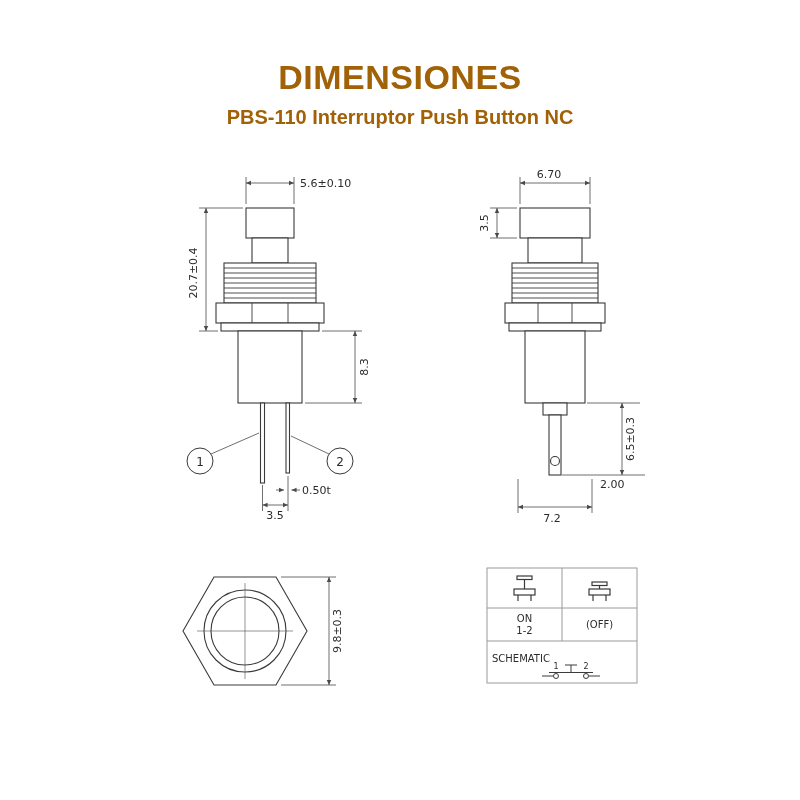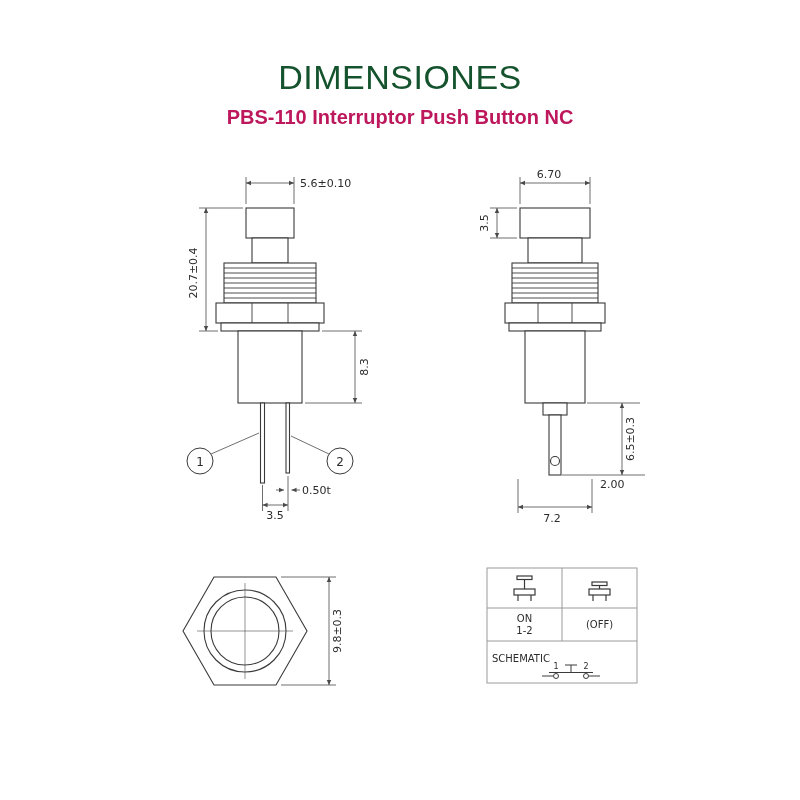--- a/index.html
+++ b/index.html
@@ -1,20 +1,20 @@
 <!DOCTYPE html>
 <html><head>
 <meta charset="utf-8">
 <style>
   html,body { margin:0; padding:0; background:#ffffff; }
   .page { position:relative; width:800px; height:800px; background:#ffffff; overflow:hidden;
           font-family:"Liberation Sans", sans-serif; }
-  h1.title { margin:58px 0 0 0; text-align:center; font-size:34px; font-weight:400;
-             letter-spacing:.5px; color:#14532d; }
-  h2.subtitle { margin:9px 0 0 0; text-align:center; font-size:20px; font-weight:700; color:#be185d; }
+  h1.title { margin:58px 0 0 0; text-align:center; font-size:34px; font-weight:700;
+             letter-spacing:.5px; color:#a16207; }
+  h2.subtitle { margin:9px 0 0 0; text-align:center; font-size:20px; font-weight:700; color:#a16207; }
   svg.drawing { display:block; margin-top:4px; }
   svg .part   { fill:#ffffff; stroke:#3a3a3a; stroke-width:1.1; }
   svg .thread { stroke:#3a3a3a; stroke-width:0.9; }
   svg .facet  { stroke:#3a3a3a; stroke-width:0.9; }
   svg .ext, svg .dimline, svg .leader { stroke:#4a4a4a; stroke-width:0.8; fill:none; }
   svg .center { stroke:#4a4a4a; stroke-width:0.6; }
   svg text { font-family:"DejaVu Sans", sans-serif; font-size:11px; fill:#2b2b2b; }
   svg .callout { fill:#ffffff; stroke:#3a3a3a; stroke-width:1; }
   svg .callout-num { font-size:12px; }
   svg .tbl { fill:none; stroke:#9a9a9a; stroke-width:1; }

